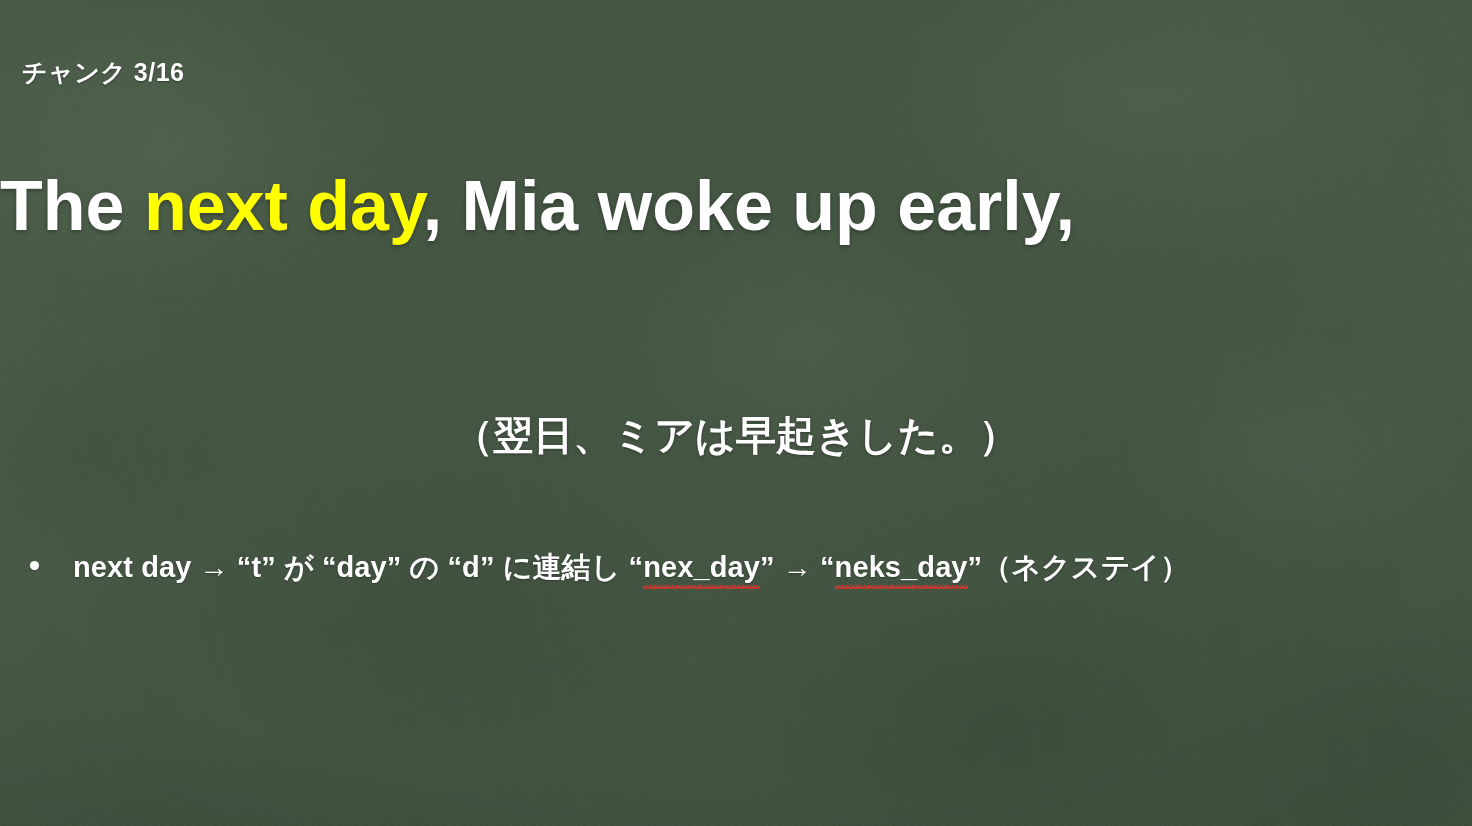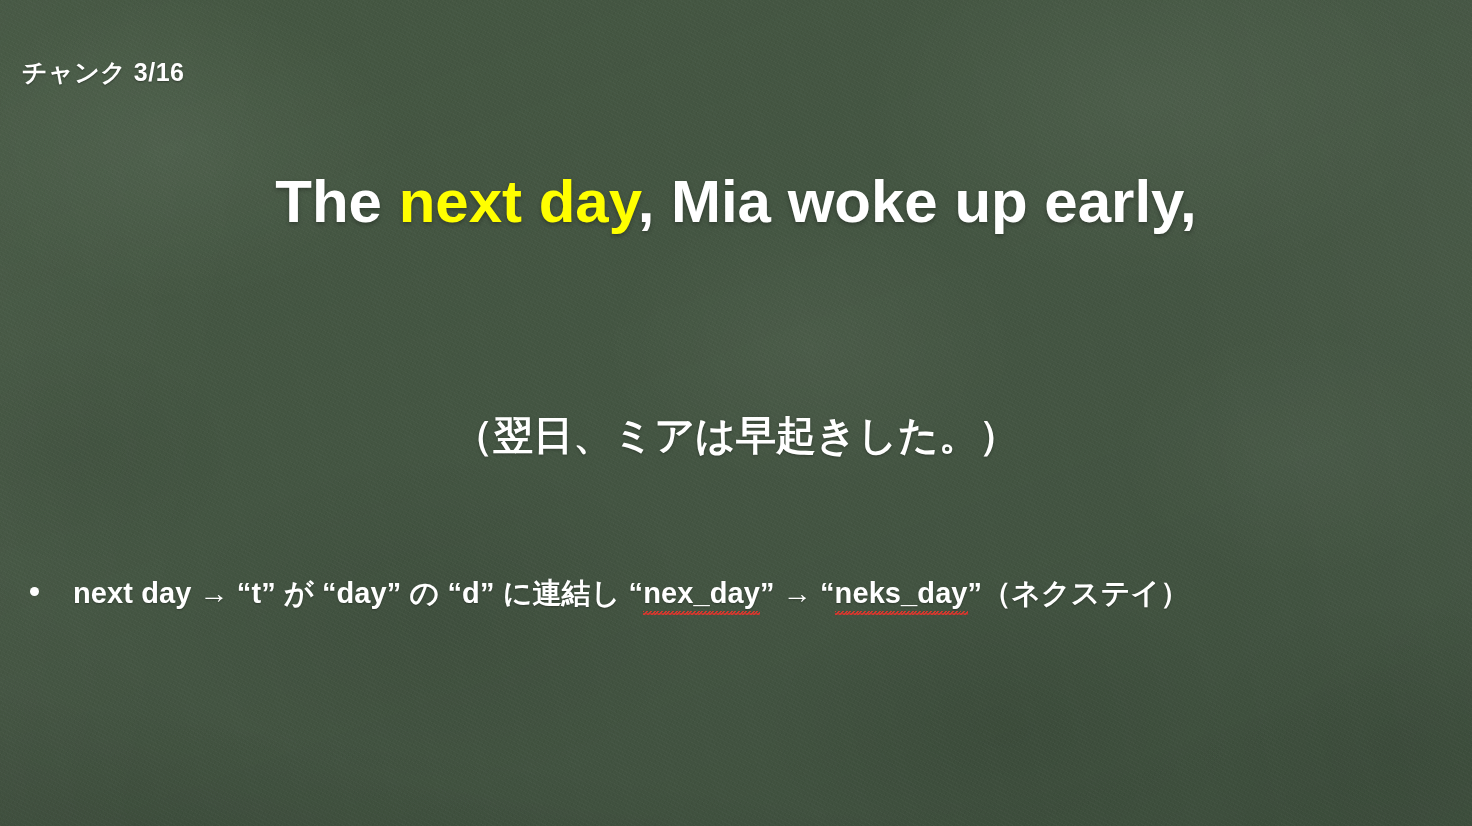--- a/index.html
+++ b/index.html
@@ -76,22 +76,21 @@
     white-space: nowrap;
     margin-top: 35px;
   }
 
   
   #sentence-line {
     position: absolute;
     left: 0;
     right: 0;
     top: 170px;
-    text-align: center;
-    font-size: 60px;
+    font-size: 70px;
     font-weight: bold;
     line-height: 1.05;
     color: #ffffff;
     white-space: nowrap;
     font-stretch: condensed;
     text-shadow: 0 2px 4px rgba(0,0,0,0.3);
   }
   #sentence-line .hl {
     color: #ffff00;
   }
@@ -111,21 +110,20 @@
   }
 
   
   #note-row {
     position: absolute;
     left: 30px;
     top: 548px;
     display: flex;
     align-items: baseline;
     white-space: nowrap;
-    margin-top: 26px;
   }
   #note-bullet {
     display: inline-block;
     width: 9px;
     height: 9px;
     border-radius: 50%;
     background: #ffffff;
     margin-right: 34px;
     position: relative;
     top: -7px;

